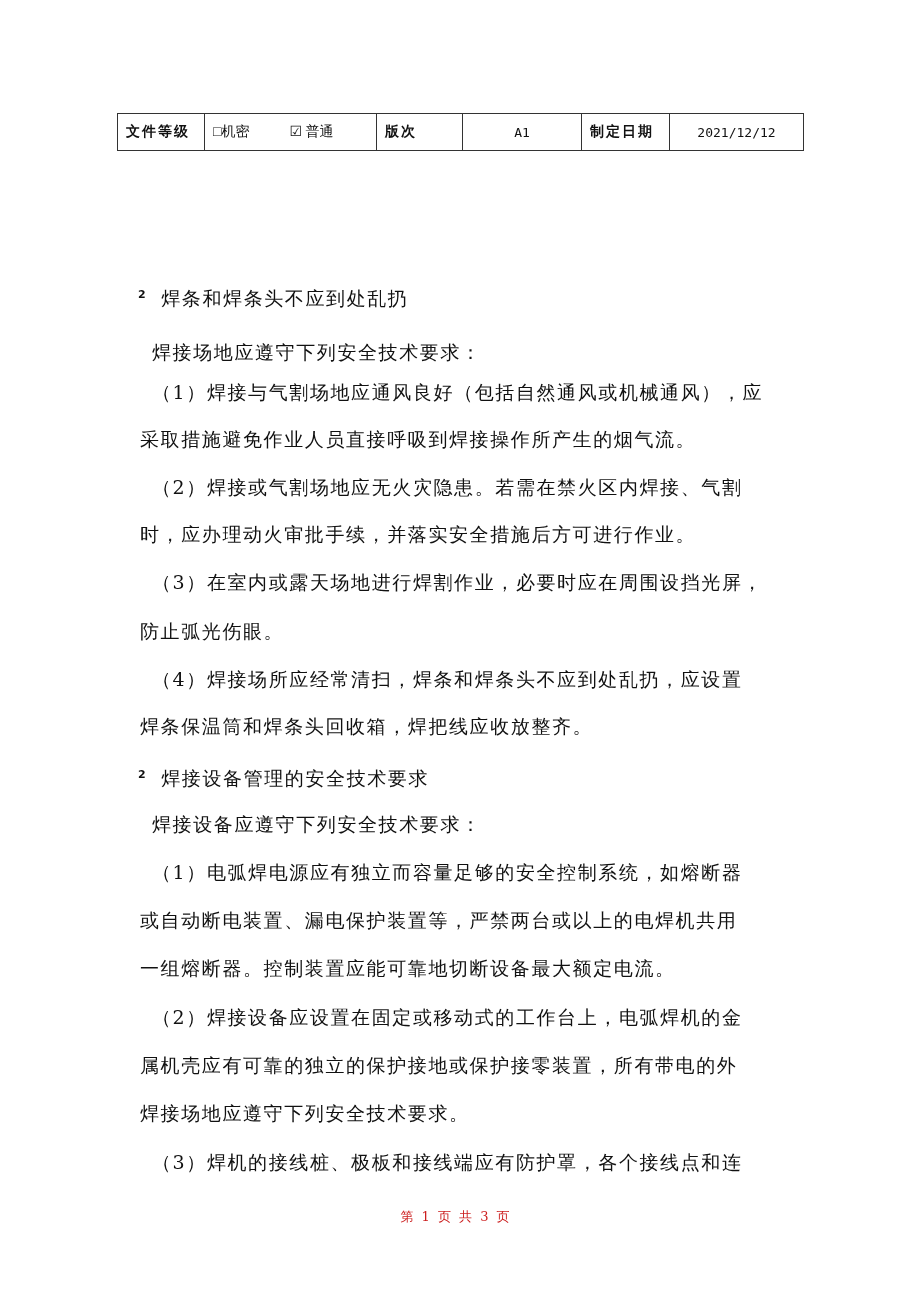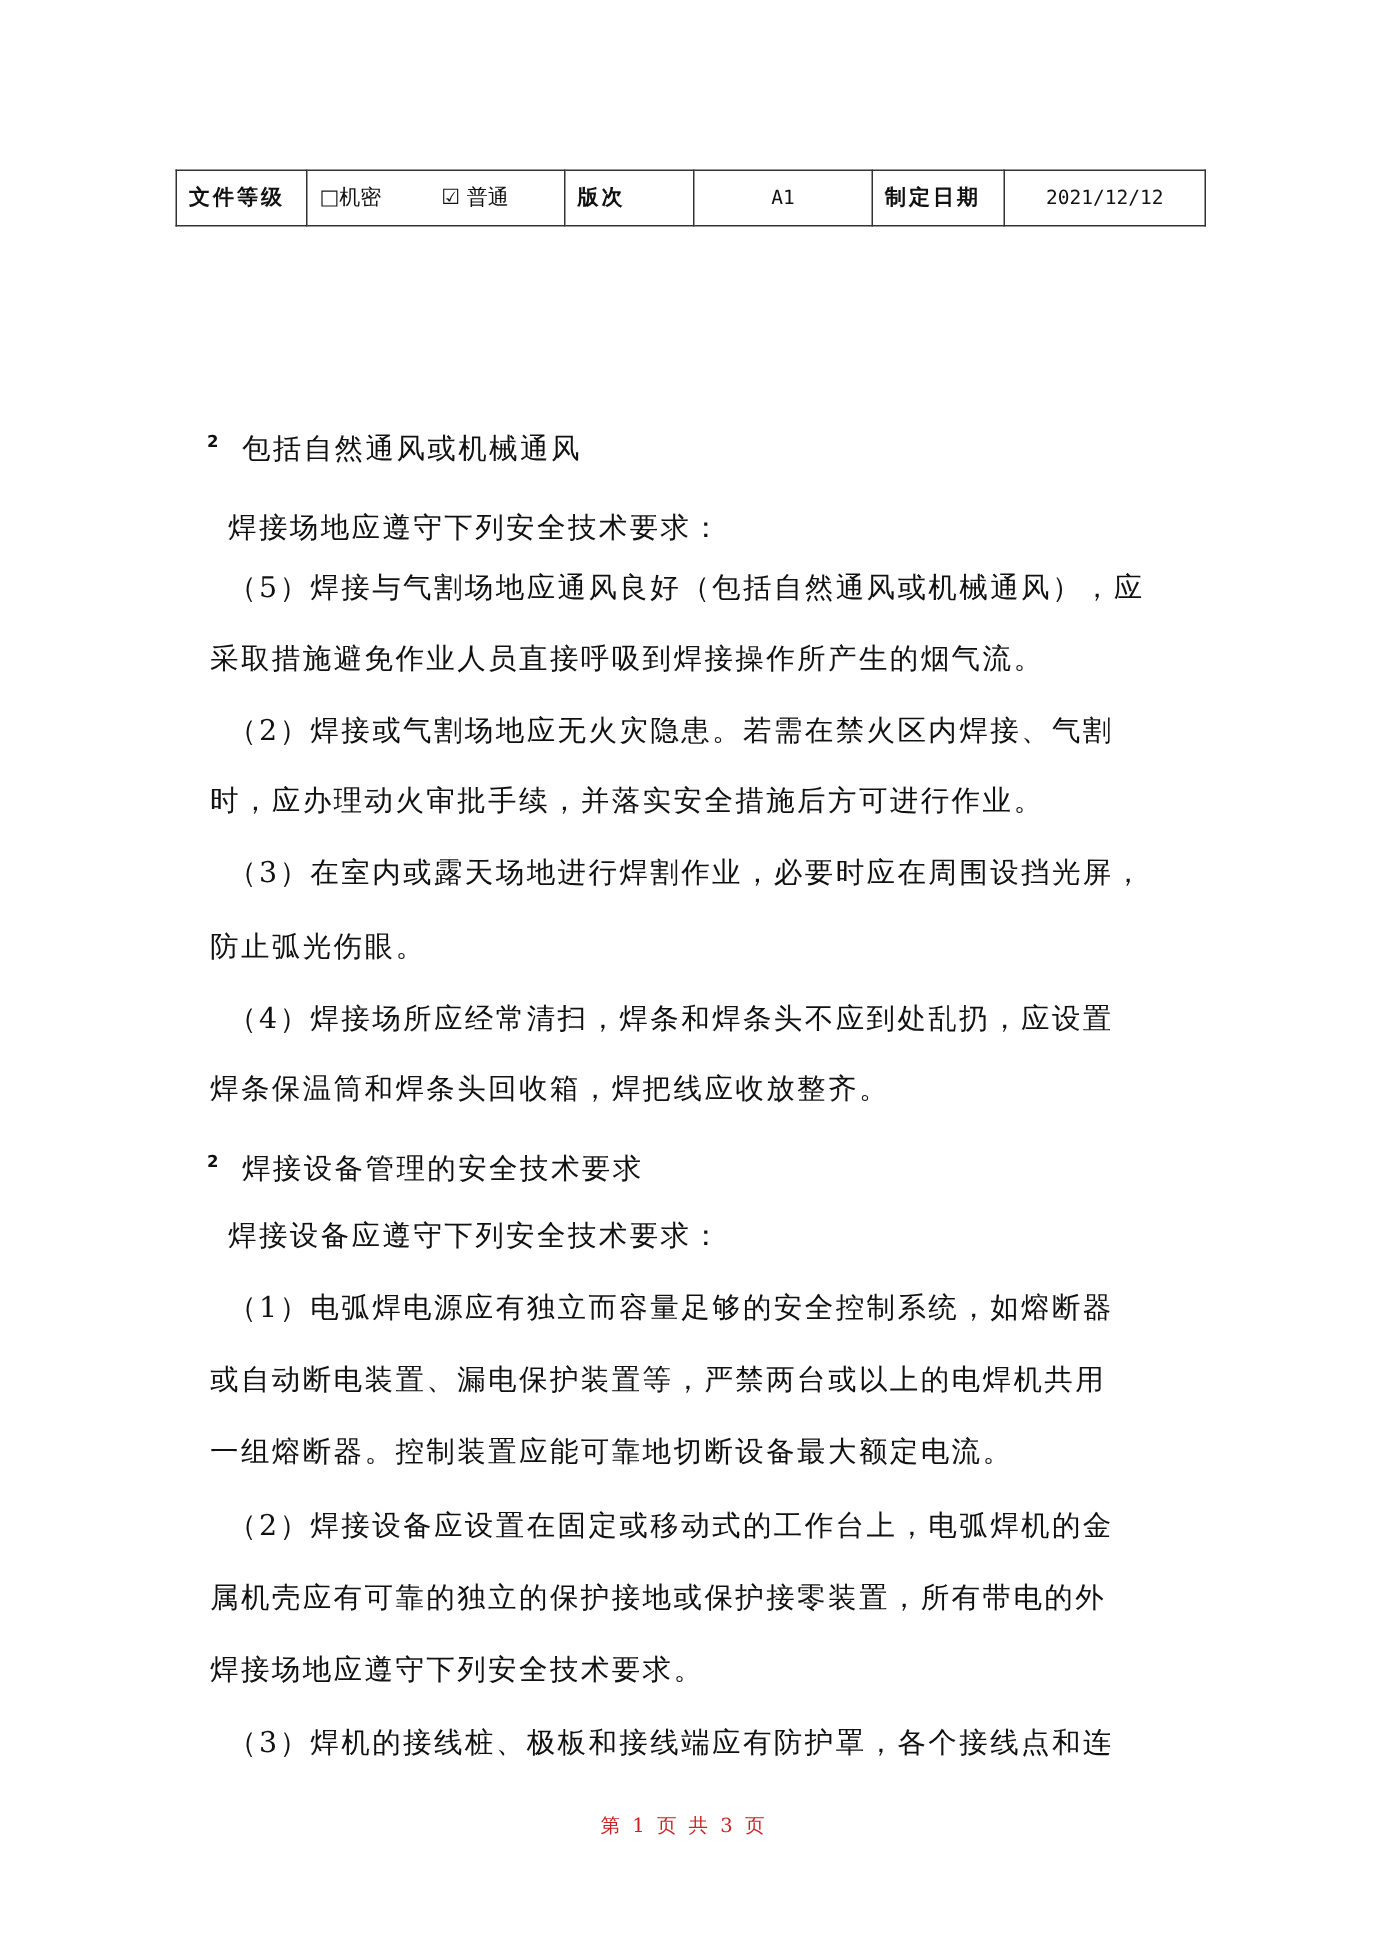--- a/index.html
+++ b/index.html
@@ -9,21 +9,21 @@
                   border-collapse: collapse; table-layout: fixed; }
   .header-table td { border: 1.3px solid #333; padding: 0 8px; font-size: 14px;
                      font-family: "DejaVu Sans", sans-serif; white-space: nowrap; }
   .title-cell { height: 52px; text-align: center; font-size: 24px !important;
                 font-weight: bold; letter-spacing: 1px; font-family: "DejaVu Serif", serif !important; }
   .row-a td { height: 37px; }
   .row-b td { height: 36px; }
   .label { font-weight: bold; letter-spacing: 2px; }
   .center { text-align: center; }
   .mono { font-family: "DejaVu Sans Mono", monospace !important; font-size: 13px !important; }
-  .chk { display: inline-block; font-size: 14px; }
+  .chk { display: inline-block; font-size: 14px; font-family: Liberation Serif, serif; }
   .chk + .chk { margin-left: 40px; }
   .line { position: absolute; left: 140px; font-size: 19px; letter-spacing: 1.6px;
           white-space: nowrap; line-height: 24px; }
   .indent { left: 152px; }
   .heading { left: 138px; }
   .heading .mark { font-size: 11px; vertical-align: super; margin-right: 14px;
                    font-family: "DejaVu Sans", sans-serif; font-weight: bold; }
   .footer { position: absolute; top: 1208px; left: 0; width: 912px; text-align: center;
             color: #cc1f1f; font-size: 13px; letter-spacing: 2px; }
 </style>
@@ -46,23 +46,23 @@
       <span class="chk">□机密</span><span class="chk">☑ 普通</span>
     </td>
     <td class="label">版次</td>
     <td class="center mono">A1</td>
     <td class="label">制定日期</td>
     <td class="center mono">2021/12/12</td>
   </tr>
 </tbody>
   </table>
 
-<div class="line heading" style="top:283px"><span class="mark">2</span><span>包括自然通风或机械通风</span></div>
+<div class="line heading" style="top:283px"><span class="mark">2</span><span>焊条和焊条头不应到处乱扔</span></div>
 <div class="line indent" style="top:340px">焊接场地应遵守下列安全技术要求：</div>
-<div class="line indent" style="top:380px">（5）焊接与气割场地应通风良好（包括自然通风或机械通风），应</div>
+<div class="line indent" style="top:380px">（1）焊接与气割场地应通风良好（包括自然通风或机械通风），应</div>
 <div class="line" style="top:427px">采取措施避免作业人员直接呼吸到焊接操作所产生的烟气流。</div>
 <div class="line indent" style="top:475px">（2）焊接或气割场地应无火灾隐患。若需在禁火区内焊接、气割</div>
 <div class="line" style="top:522px">时，应办理动火审批手续，并落实安全措施后方可进行作业。</div>
 <div class="line indent" style="top:570px">（3）在室内或露天场地进行焊割作业，必要时应在周围设挡光屏，</div>
 <div class="line" style="top:619px">防止弧光伤眼。</div>
 <div class="line indent" style="top:667px">（4）焊接场所应经常清扫，焊条和焊条头不应到处乱扔，应设置</div>
 <div class="line" style="top:714px">焊条保温筒和焊条头回收箱，焊把线应收放整齐。</div>
 <div class="line heading" style="top:763px"><span class="mark">2</span><span>焊接设备管理的安全技术要求</span></div>
 <div class="line indent" style="top:812px">焊接设备应遵守下列安全技术要求：</div>
 <div class="line indent" style="top:860px">（1）电弧焊电源应有独立而容量足够的安全控制系统，如熔断器</div>

